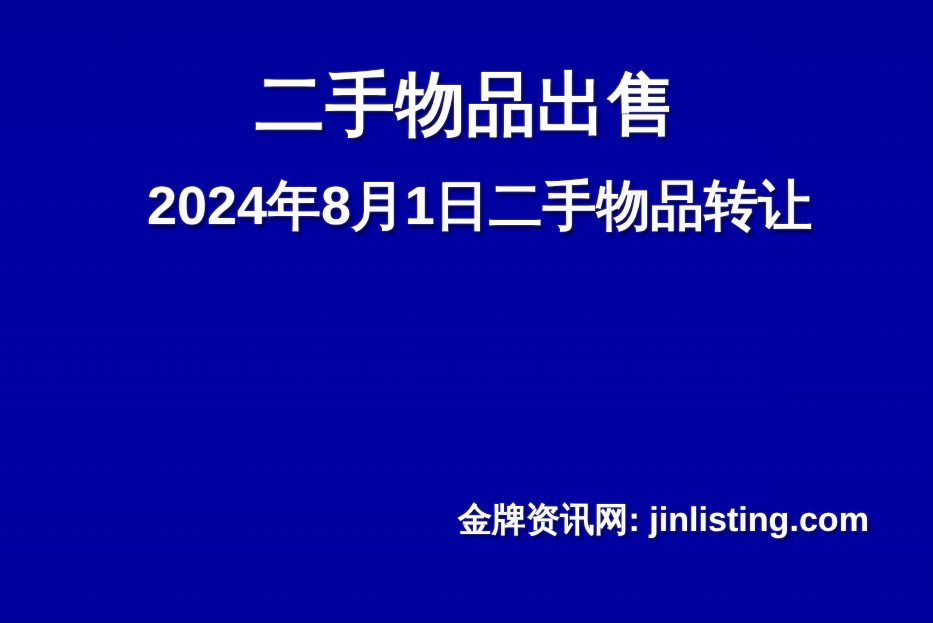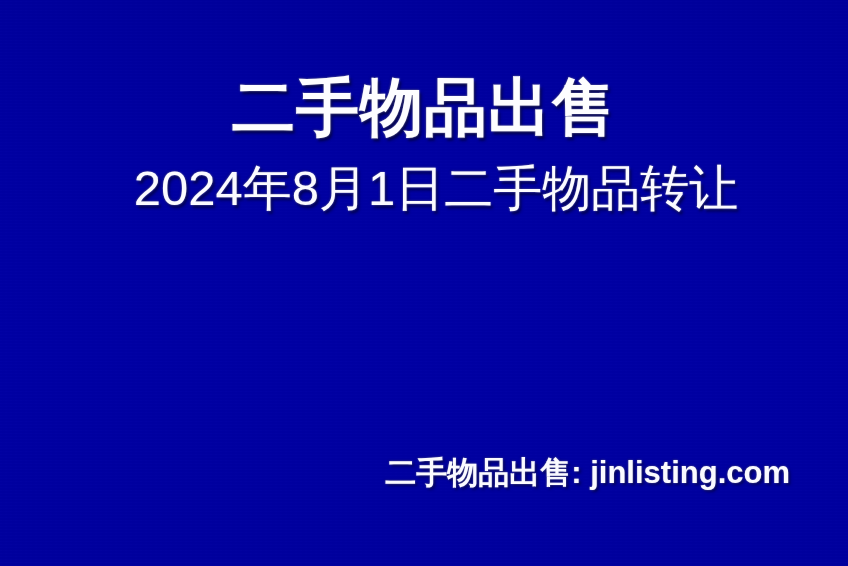--- a/index.html
+++ b/index.html
@@ -26,42 +26,42 @@
     opacity: .055;
     background-image:
       repeating-linear-gradient(0deg, rgba(255,255,255,.10) 0px, rgba(255,255,255,.10) 1px, rgba(0,0,0,.12) 1px, rgba(0,0,0,.12) 3px),
       repeating-linear-gradient(90deg, rgba(255,255,255,.07) 0px, rgba(255,255,255,.07) 2px, rgba(0,0,0,.09) 2px, rgba(0,0,0,.09) 5px);
   }
 
   .headline {
     position: absolute;
     left: 0;
     right: 0;
-    top: 28px;
+    top: 16px;
     text-align: center;
     color: #fdfdff;
     font-size: 63px;
     font-weight: bold;
     line-height: 1.18;
     letter-spacing: 1px;
     text-shadow:
       0 0 2px rgba(255,255,255,.55),
       2px 3px 3px rgba(0,0,40,.70),
       -1px -1px 2px rgba(0,0,60,.35);
   }
 
   .body-block {
     position: absolute;
     left: 0;
     right: 0;
     top: 152px;
     text-align: center;
     color: #fbfbff;
     font-size: 49px;
-    font-weight: normal;
+    font-weight: bold;
     line-height: 1.48;
     letter-spacing: 0px;
     text-shadow:
       0 0 2px rgba(255,255,255,.45),
       2px 3px 3px rgba(0,0,40,.66),
       -1px -1px 2px rgba(0,0,60,.30);
     margin-left: 24px;
   }
   .body-line { display: block; white-space: nowrap; }
   .body-line.line2 { letter-spacing: -0.5px; }
@@ -87,15 +87,15 @@
 <div id="poster">
 
   <div id="noise"></div>
 
   <h1 class="headline">二手物品出售</h1>
 
   <div class="body-block">
     <span class="body-line line1">2024年8月1日二手物品转让</span>
   </div>
 
-  <div class="footer">二手物品出售: jinlisting.com</div>
+  <div class="footer">金牌资讯网: jinlisting.com</div>
 
 </div>
 
 </body></html>

